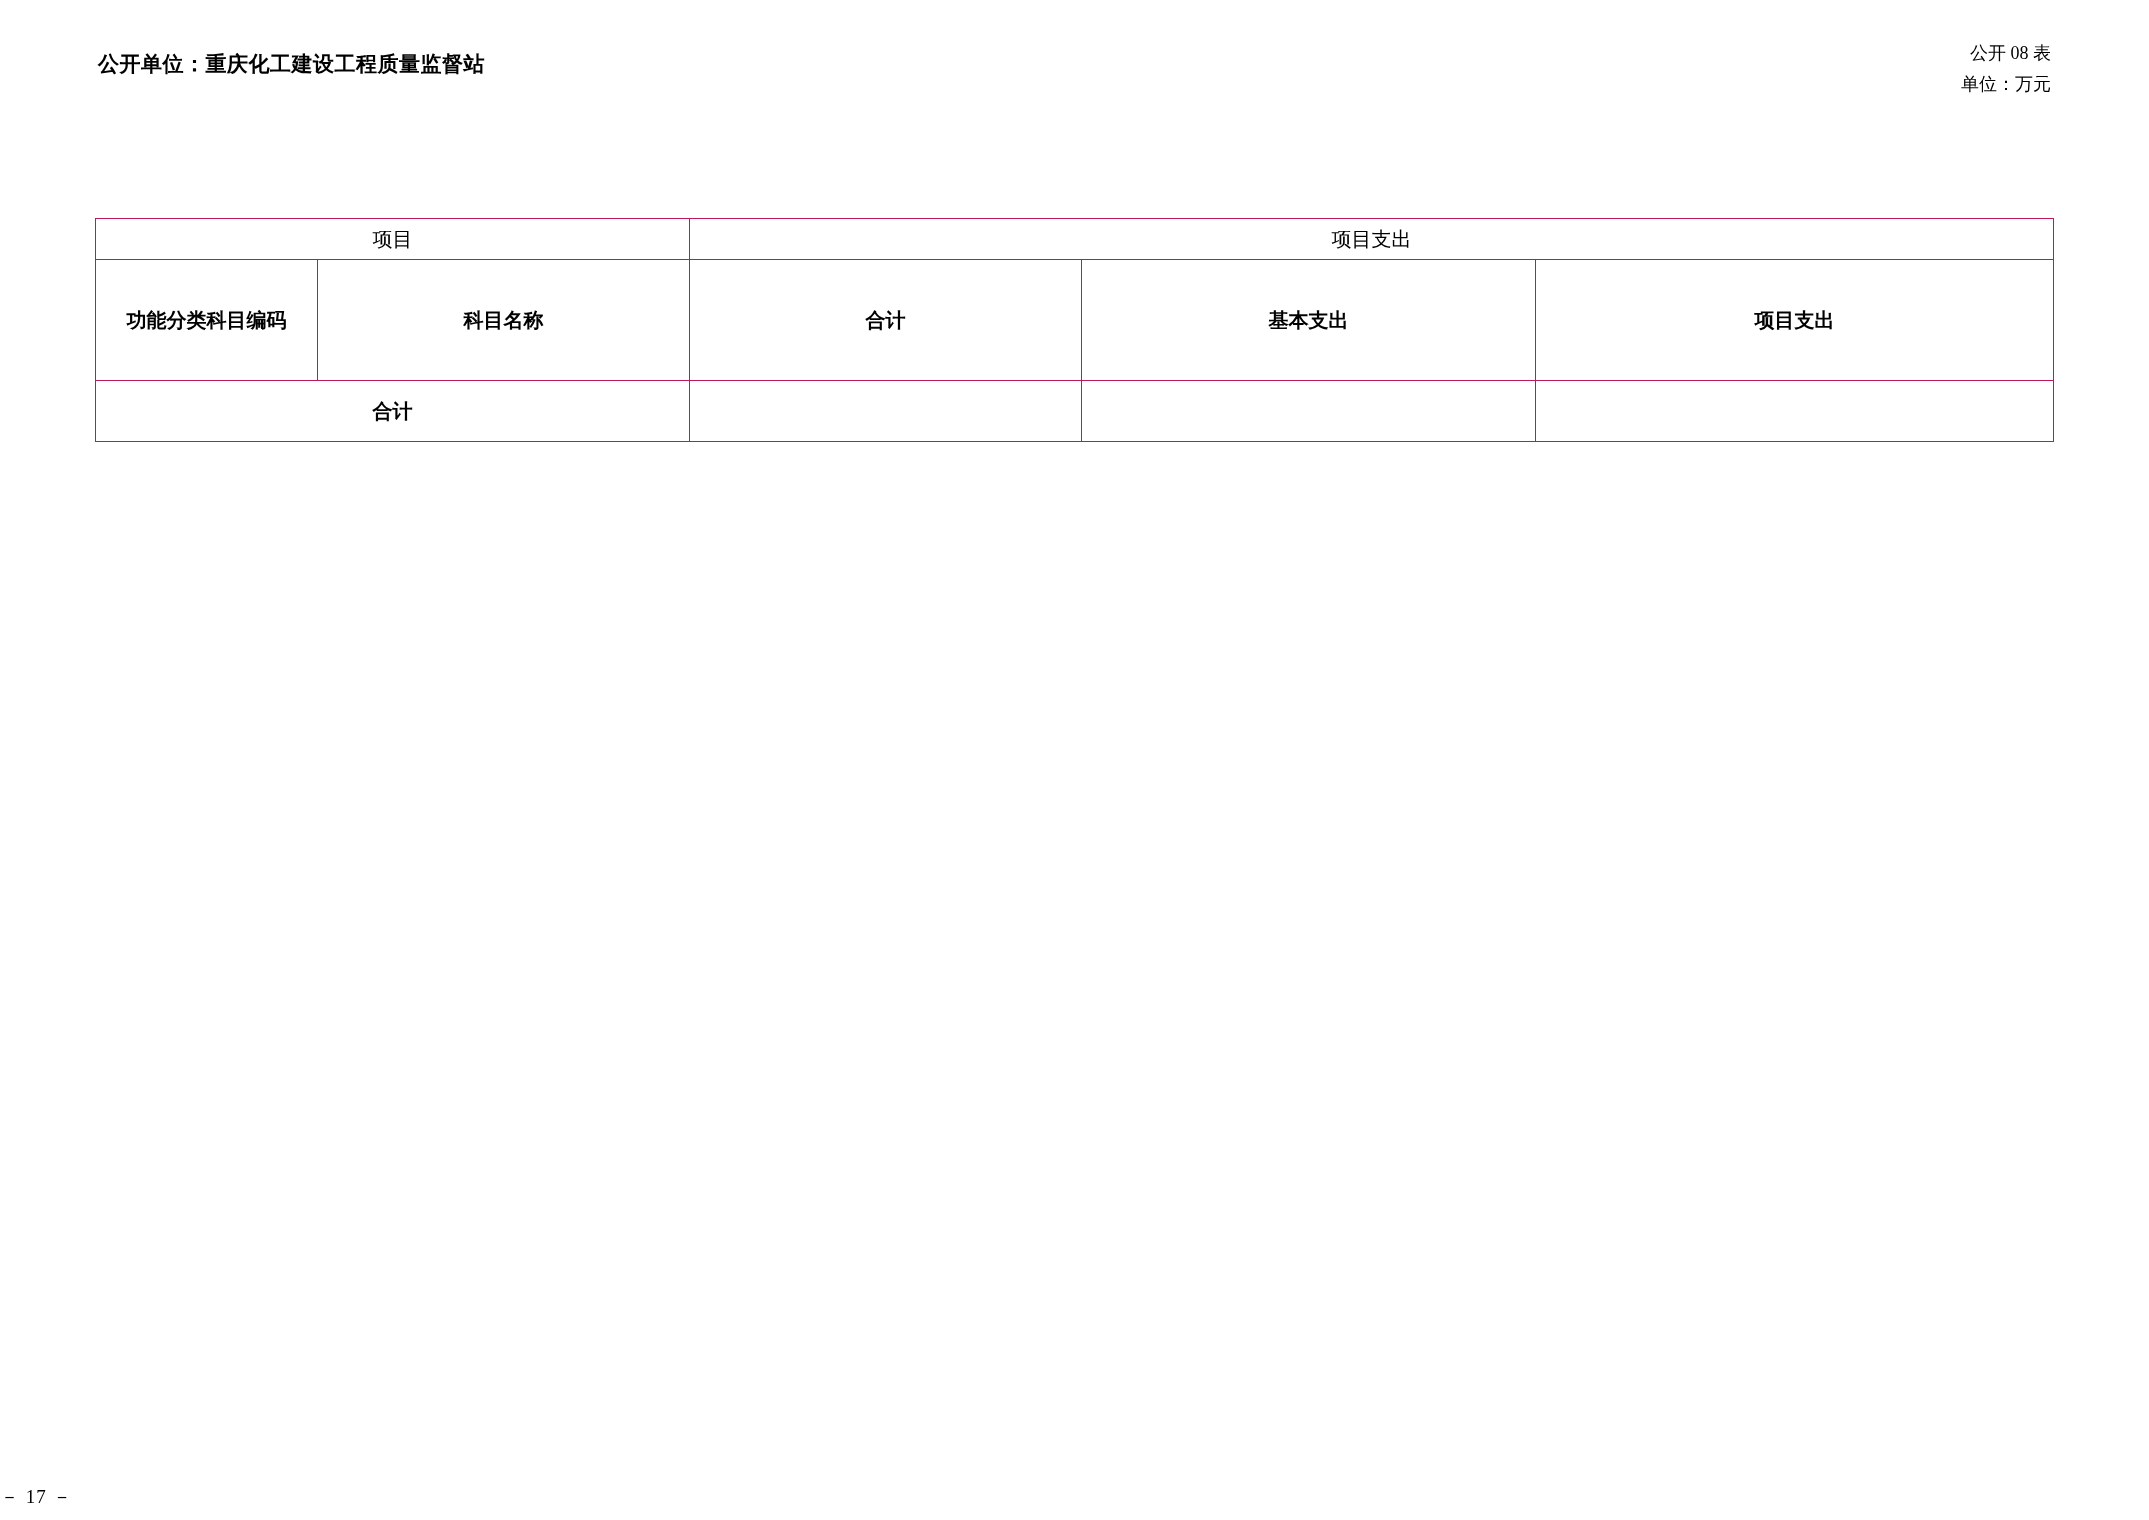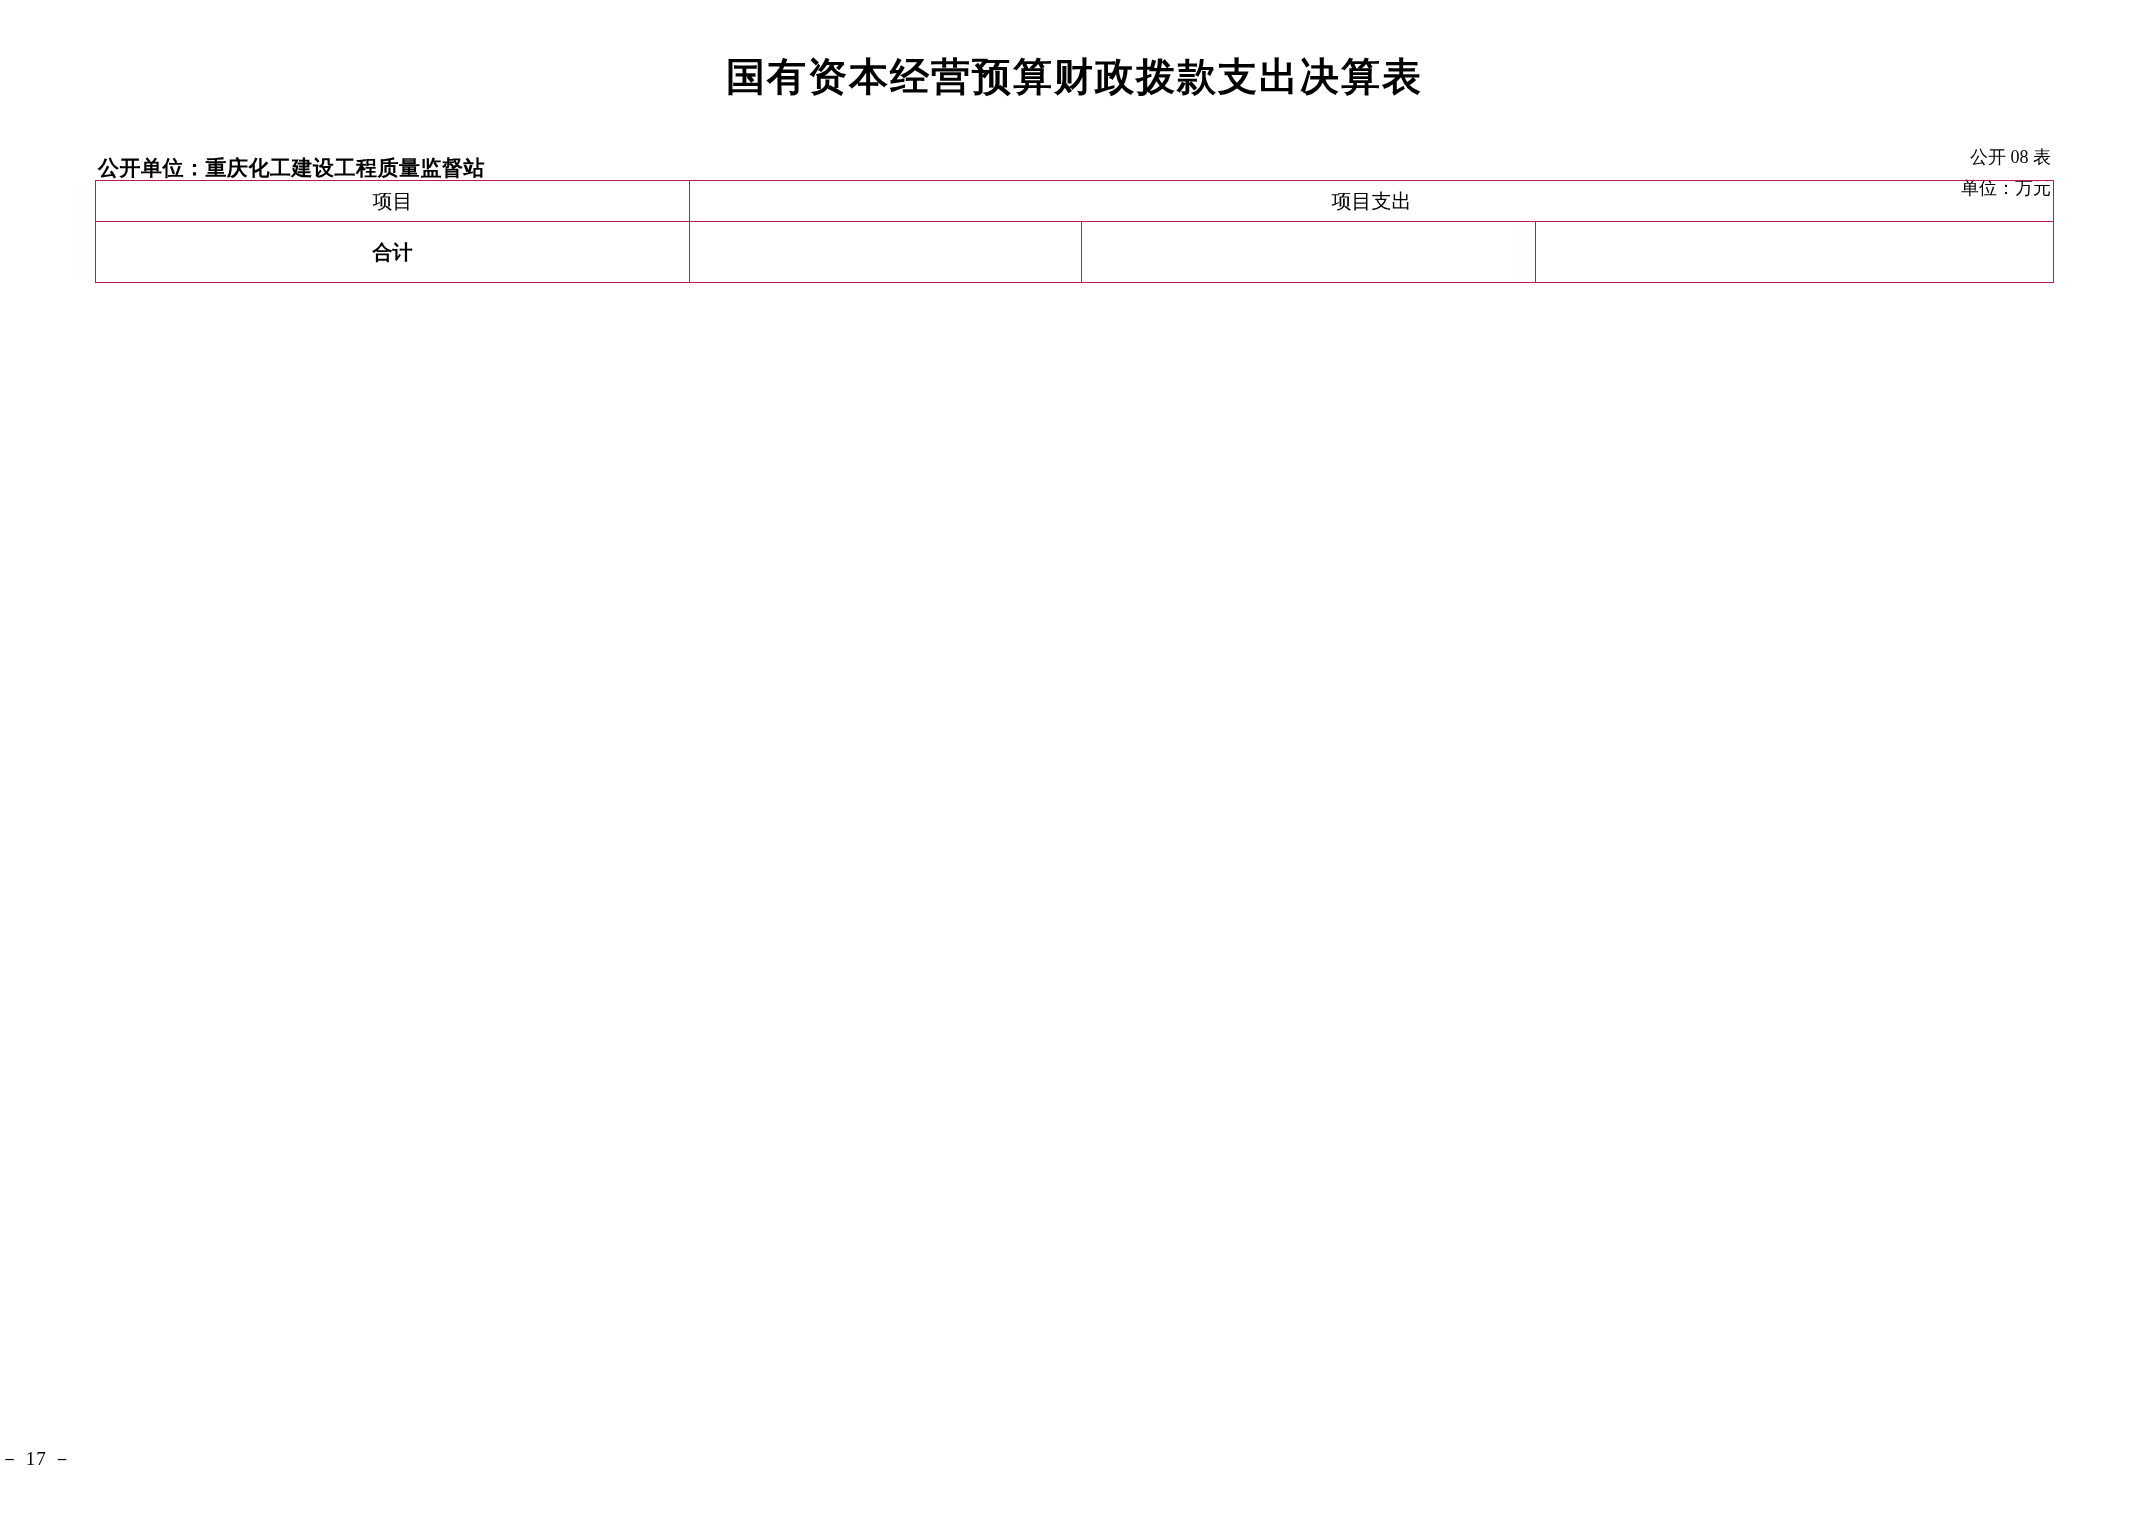--- a/index.html
+++ b/index.html
@@ -99,21 +99,20 @@
     text-align: left;
     font-size: 19px;
     letter-spacing: 1px;
   }
 </style>
 </head>
 <body>
 
 <div class="page">
 
-  <h1 class="title">国有资本经营预算财政拨款支出决算表</h1>
 
   <div class="meta-row">
     <div class="meta-left">公开单位：重庆化工建设工程质量监督站</div>
     <div class="meta-right">
       <div>公开 08 表</div>
       <div>单位：万元</div>
     </div>
   </div>
 
   <table class="main">
@@ -123,20 +122,27 @@
       <col style="width:392px">
       <col style="width:454px">
       <col style="width:518px">
     </colgroup>
     <tbody>
       <tr>
         <td class="hdr-top" colspan="2">项目</td>
         <td class="hdr-top" colspan="3">项目支出</td>
       </tr>
       <tr>
+        <td class="hdr-sub">功能分类科目编码</td>
+        <td class="hdr-sub">科目名称</td>
+        <td class="hdr-sub">合计</td>
+        <td class="hdr-sub">基本支出</td>
+        <td class="hdr-sub">项目支出</td>
+      </tr>
+      <tr>
         <td class="total-row" colspan="2">合计</td>
         <td class="total-row blank"></td>
         <td class="total-row blank"></td>
         <td class="total-row blank"></td>
       </tr>
     </tbody>
   </table>
 
 
   <div class="footer">－ 17 －</div>

